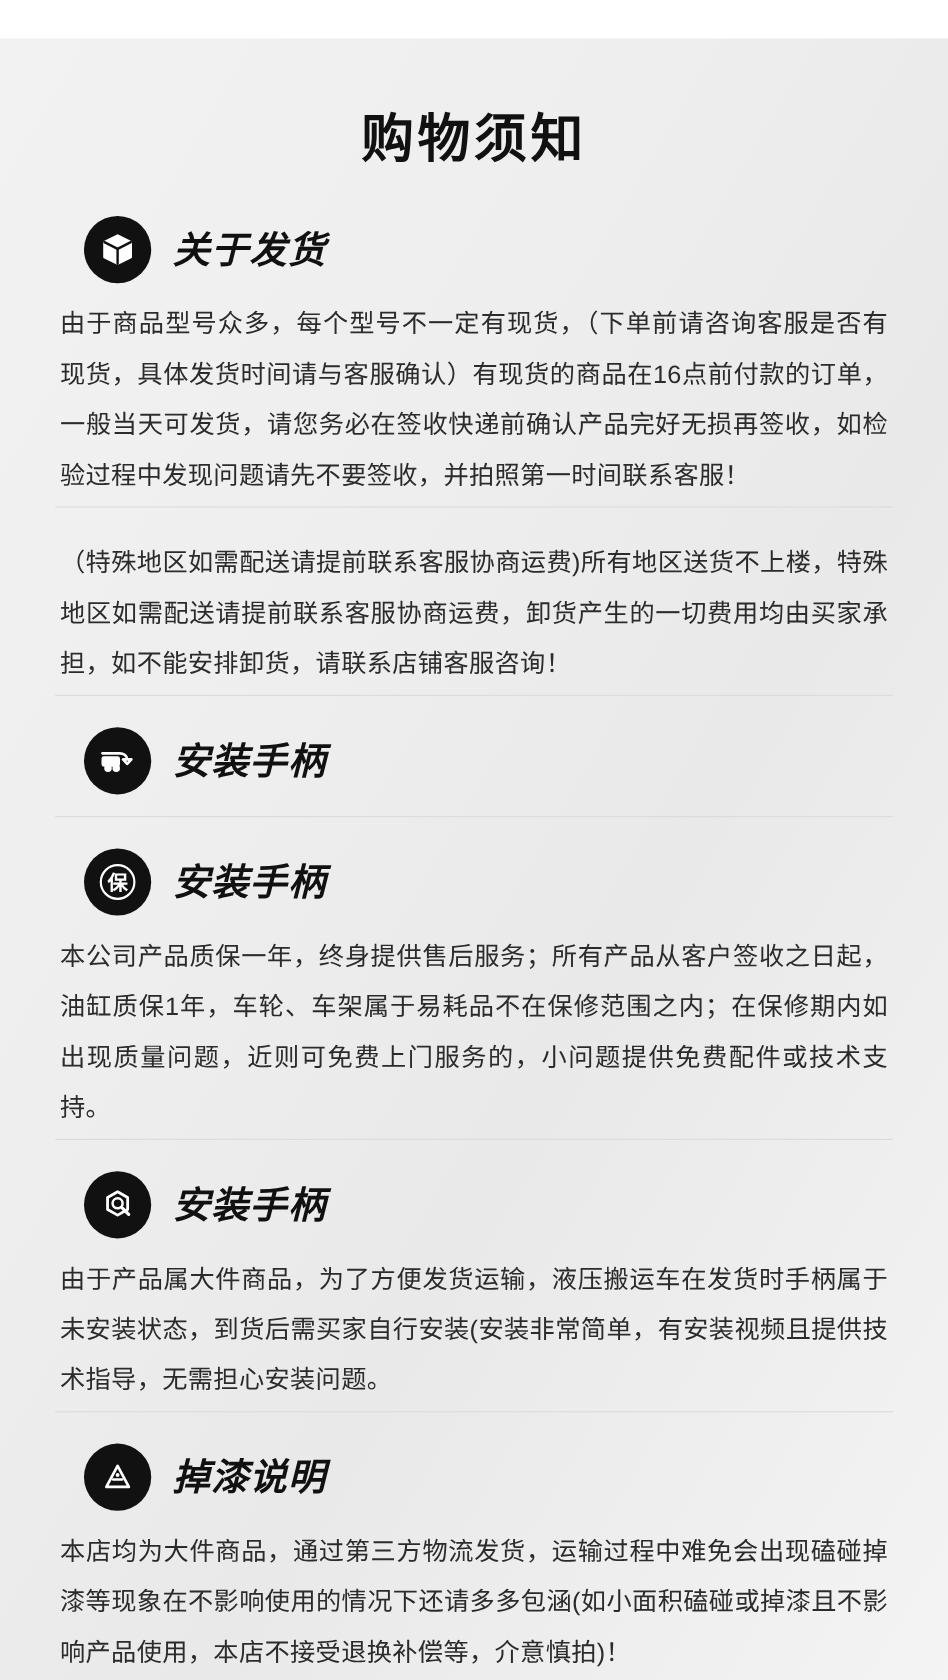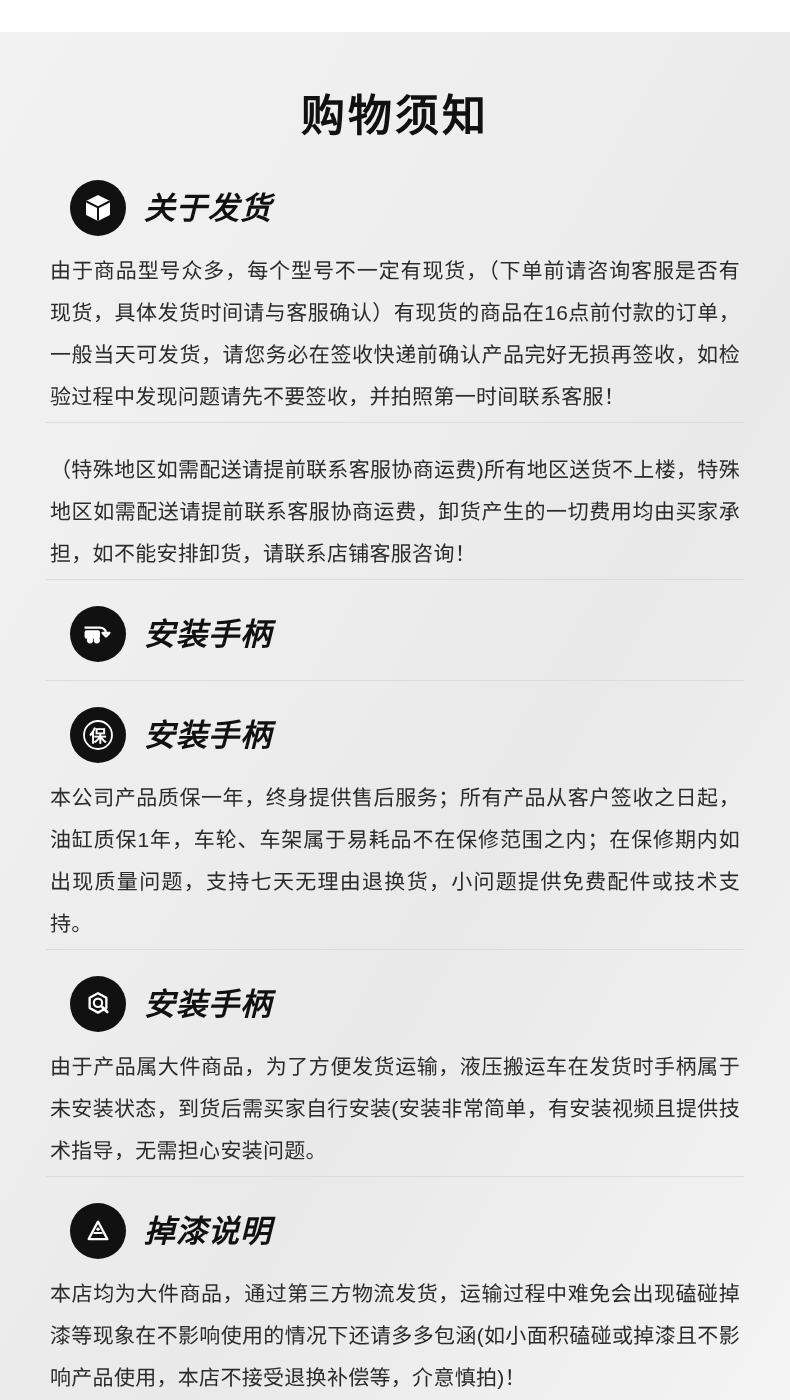--- a/index.html
+++ b/index.html
@@ -120,21 +120,21 @@
   <div class="section">
     <div class="section-head">
       <span class="icon-badge">
         <svg width="38" height="38" viewBox="0 0 38 38">
           <circle cx="19" cy="19" r="14" fill="none" stroke="#ffffff" stroke-width="1.8"></circle>
           <text x="19" y="25.5" text-anchor="middle" fill="#ffffff" font-size="17" font-family="'Liberation Sans', sans-serif" font-weight="bold">保</text>
         </svg>
       </span>
       <span class="section-title">安装手柄</span>
     </div>
-    <p class="section-body">本公司产品质保一年，终身提供售后服务；所有产品从客户签收之日起，油缸质保1年，车轮、车架属于易耗品不在保修范围之内；在保修期内如出现质量问题，支持七天无理由退换货，小问题提供免费配件或技术支持。</p>
+    <p class="section-body">本公司产品质保一年，终身提供售后服务；所有产品从客户签收之日起，油缸质保1年，车轮、车架属于易耗品不在保修范围之内；在保修期内如出现质量问题，近则可免费上门服务的，小问题提供免费配件或技术支持。</p>
   </div>
 
   <div class="section">
     <div class="section-head">
       <span class="icon-badge">
         <svg width="32" height="32" viewBox="0 0 26 26" fill="none" stroke="#ffffff" stroke-width="1.7" stroke-linecap="round" stroke-linejoin="round">
           <path d="M13 4.2 19.8 8v8.2L13 20 6.2 16.2V8L13 4.2z" fill="none" stroke="#ffffff" stroke-width="1.9"></path>
           <circle cx="13" cy="12" r="3.4" fill="none" stroke="#ffffff" stroke-width="1.7"></circle>
           <path d="M16.4 15.4 20.5 19.5" stroke="#ffffff" stroke-width="2.2"></path>
         </svg>

